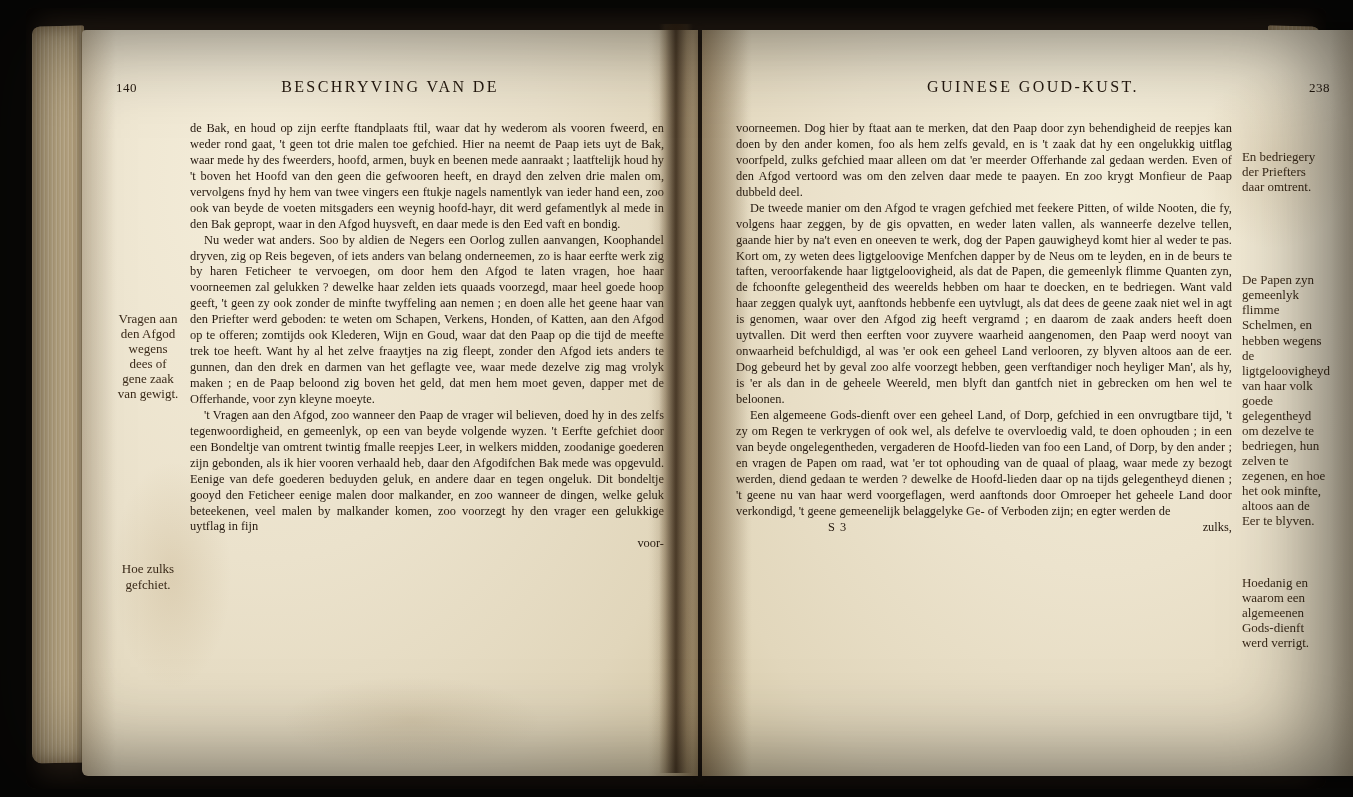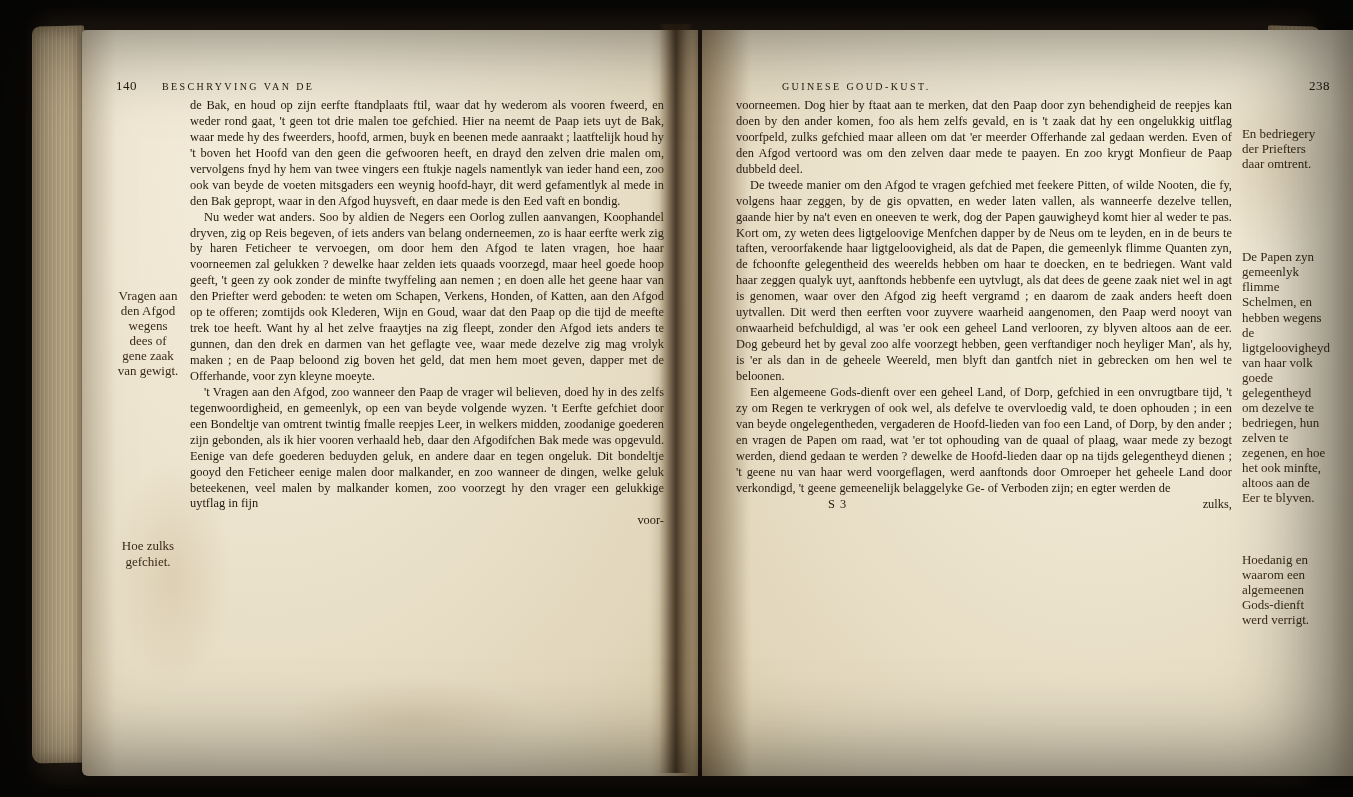--- a/index.html
+++ b/index.html
@@ -120,33 +120,33 @@
     padding: 48px 34px 30px 34px;
     box-sizing: border-box;
     color: #24180e;
   }
 
   .header {
     display: flex;
     align-items: baseline;
     font-size: 15.5px;
     letter-spacing: 1.6px;
-    margin-bottom: 0;
+    margin-bottom: 23px;
     height: 20px;
   }
   .folio {
     font-size: 13px;
     letter-spacing: 0.5px;
     width: 46px;
     flex: 0 0 46px;
   }
   .running-title {
     flex: 1;
-    text-align: left;
-    font-size: 10px;
+    text-align: center;
+    font-size: 16px;
     letter-spacing: 2.4px;
     text-transform: uppercase;
   }
   .folio.right-folio { text-align: right; }
 
   .body-area {
     position: relative;
     display: flex;
     gap: 10px;
   }

